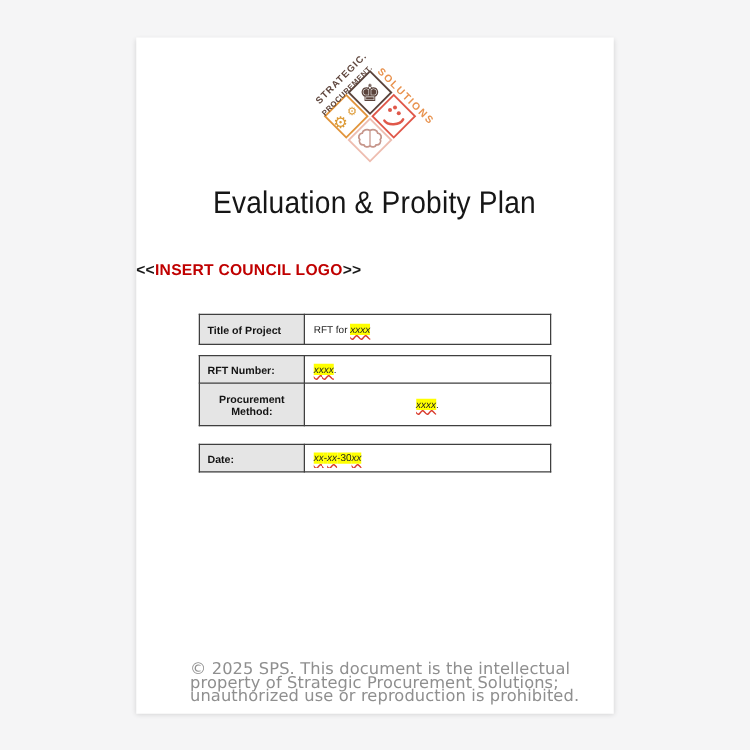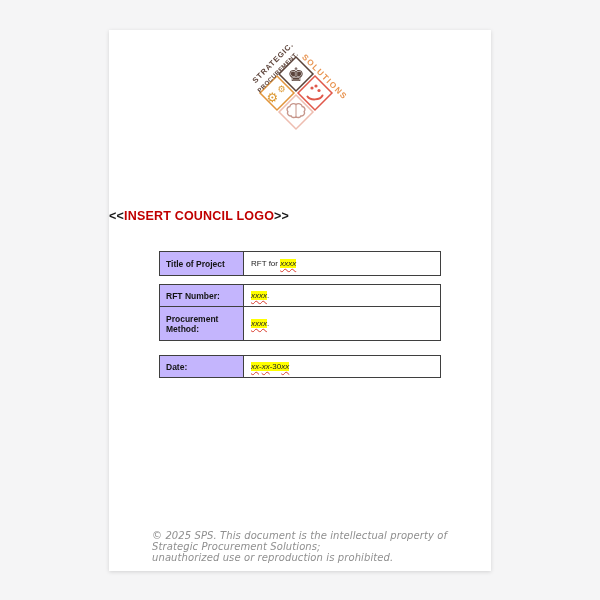--- a/index.html
+++ b/index.html
@@ -25,41 +25,41 @@
     position:absolute;left:0;top:179px;width:382px;text-align:left;
     font-size:12.5px;font-weight:700;color:#1a1a1a;letter-spacing:0.2px;
   }
   .council .red{color:#C00000;}
   table.tbl{
     position:absolute;left:50px;width:282px;border-collapse:collapse;
     table-layout:fixed;
   }
   .tbl td{border:1px solid #3f3f3f;vertical-align:middle;}
   .tbl td.lbl{
-    width:71px;background:#c4b5fd;font-weight:700;font-size:8.5px;
+    width:71px;background:#e5e5e5;font-weight:700;font-size:8.5px;
     color:#141414;padding:2px 6px;line-height:10px;
   }
   .tbl td.val{
     background:#ffffff;font-size:8px;color:#232323;padding:2px 7px;
     line-height:10px;
   }
   .t1{top:221px;} .t1 td{height:19px;}
-  .t2{top:254px;} .t2 .r1 td{height:17px;} .t2 .r2 td{height:29px;}
+  .t2{top:254px;} .t2 .r1 td{height:17px;} .t2 .r2 td{height:29px;text-align:center;}
   .t3{top:325px;border-radius:11px;} .t3 td{height:17px;}
   .hl{background:#FFFF00;}
   .sq{
     text-decoration-line:underline;text-decoration-style:wavy;
     text-decoration-color:#D93A2B;text-decoration-thickness:1px;
     text-underline-offset:1.5px;
     font-style:italic;
   }
   .footer{
     position:absolute;left:43px;top:500px;width:320px;
-    font-family:"DejaVu Sans",sans-serif;font-style:italic;
-    font-size:10px;color:#8f8f8f;line-height:11px;letter-spacing:0.1px;
+    font-family:"DejaVu Sans",sans-serif;
+    font-size:13px;color:#8f8f8f;line-height:11px;letter-spacing:0.1px;
   }
   .logo text{font-family:"Liberation Sans",sans-serif;}
 </style>
 </head>
 <body>
 
 <div class="sheet">
 
   <svg class="logo" width="120" height="96" viewBox="0 0 120 96">
 
@@ -84,20 +84,23 @@
     <g fill="none" stroke="#C6968B">
       <path stroke-width="1.4" d="M56 66.5 c-2.2,-1.8 -5.8,-0.6 -6.2,2 c-2.6,0.3 -3.6,3.4 -2,5.1 c-1.2,2.1 0.8,4.7 3.3,4.3 c0.6,1.7 3.2,2.2 4.9,0.8 c1.7,1.4 4.3,0.9 4.9,-0.8 c2.5,0.4 4.5,-2.2 3.3,-4.3 c1.6,-1.7 0.6,-4.8 -2,-5.1 c-0.4,-2.6 -4,-3.8 -6.2,-2 z"></path>
       <path stroke-width="1" d="M56 67 L56 78.5"></path>
     </g>
 
     <text transform="translate(15.5,45.5) rotate(-45)" font-size="7.6" font-weight="700" letter-spacing="0.9" fill="#5F463D">STRATEGIC.</text>
     <text transform="translate(20,55) rotate(-45)" font-size="6.2" font-weight="700" letter-spacing="0.4" fill="#5F463D">PROCUREMENT.</text>
     <text transform="translate(61.5,19.5) rotate(45)" font-size="8.2" font-weight="700" letter-spacing="1.4" fill="#E8924E">SOLUTIONS</text>
   </svg>
 
+  <div class="title-wrap">
+    <h1 class="title">Evaluation &amp; Probity Plan</h1>
+  </div>
 
   <div class="council"><span>&lt;&lt;</span><span class="red">INSERT COUNCIL LOGO</span><span>&gt;&gt;</span></div>
 
   <table class="tbl t1">
     <tbody>
         <tr>
       <td class="lbl">Title of Project</td>
       <td class="val"><span>RFT for </span><span class="hl sq">xxxx</span></td>
     </tr>
   </tbody>

